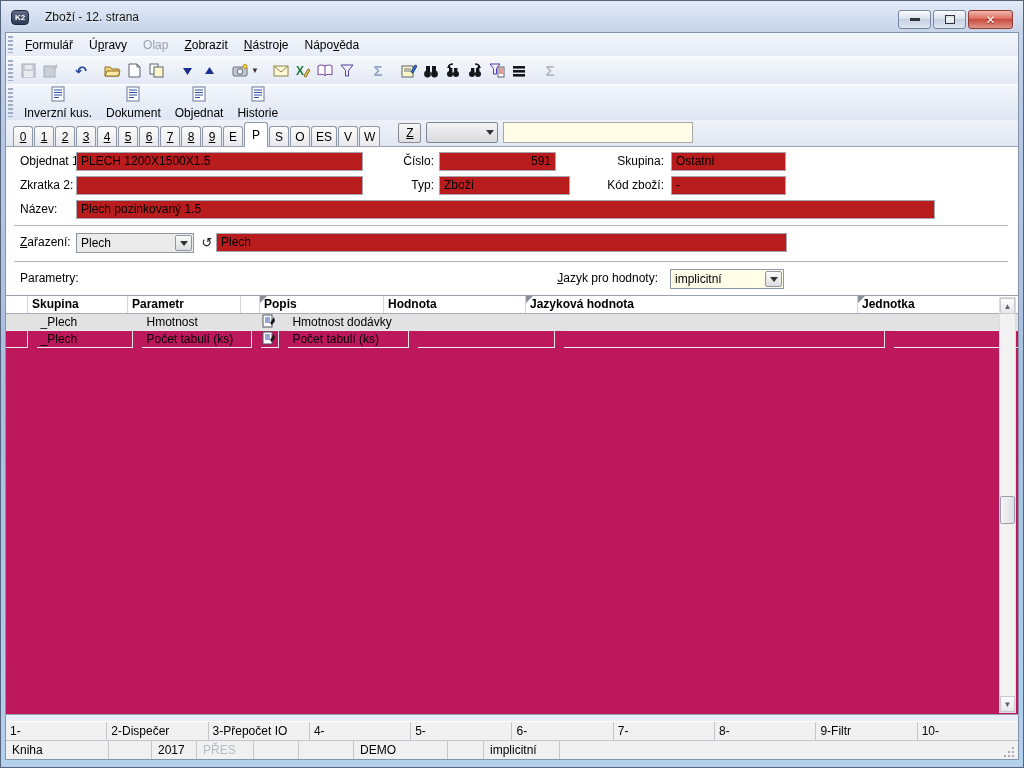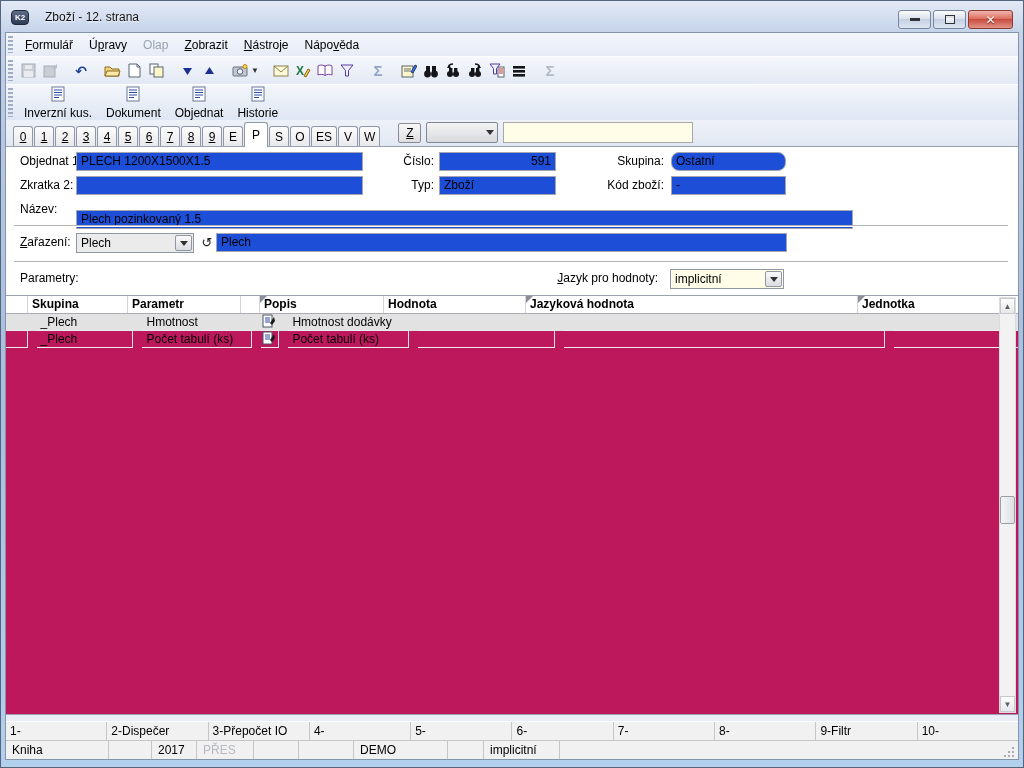--- a/index.html
+++ b/index.html
@@ -52,21 +52,21 @@
   .combo-sel { height:21px; width:72px; margin-left:5px; margin-bottom:3px; display:flex; align-items:center;
     background:linear-gradient(#f4f4f6,#d9dade); border:1px solid #7f8792; border-radius:2px; padding:0 2px; }
   .combo-sel .txt { flex:1; outline:1px dotted #555; padding:0 2px; white-space:nowrap;margin-top:44px; }
   .arrow-dn { width:0; height:0; border-left:4px solid transparent; border-right:4px solid transparent; border-top:5px solid #333; margin:0 3px; }
   .quickfield { height:21px; width:190px; margin-left:5px; margin-bottom:3px; background:#fffde8; border:1px solid #a8a8a8; }
 
   
   .formarea { height:148px; position:relative; background:#fff; }
   .flabel { position:absolute; height:19px; line-height:19px; white-space:nowrap; }
   .r { text-align:right; }
-  .field { position:absolute; height:19px; line-height:17px; background:#1d4ed8; border:1px solid #a6a6b0; padding:0 4px; white-space:nowrap; overflow:hidden; }
+  .field { position:absolute; height:19px; line-height:17px; background:#b91c1c; border:1px solid #a6a6b0; padding:0 4px; white-space:nowrap; overflow:hidden; }
   .field.num { text-align:right; }
   .hdiv { position:absolute; left:8px; right:10px; height:2px; border-top:1px solid #b4b4b8; border-bottom:1px solid #fff; }
   .combo { position:absolute; height:20px; background:#ebebeb; border:1px solid #8f97a2; display:flex; align-items:center; }
   .combo .cval { flex:1; padding:0 4px; white-space:nowrap; overflow:hidden; }
   .combo .cbtn { width:17px; height:16px; margin-right:1px; border:1px solid #8f97a2; border-radius:2px;
     background:linear-gradient(#fafafa,#dcdde1); display:flex; align-items:center; justify-content:center; }
   .combo.yellow { background:#fffde8; }
   .undo-ic { position:absolute; width:16px; height:19px; font-size:13px; line-height:19px; text-align:center; color:#222; }
 
   
@@ -334,31 +334,31 @@
       </div>
       <div class="quickfield"></div>
     </div>
 
     <div class="formarea">
       <div class="flabel" style="top:5px;left:14px;">Objednat 1:</div>
       <div class="field" style="top:5px;left:70px;width:287px;">PLECH 1200X1500X1.5</div>
       <div class="flabel r" style="top:5px;left:360px;width:68px;">Číslo:</div>
       <div class="field num" style="top:5px;left:433px;width:117px;">591</div>
       <div class="flabel r" style="top:5px;left:560px;width:98px;">Skupina:</div>
-      <div class="field" style="top:5px;left:665px;width:115px;border-radius:8px;">Ostatní</div>
+      <div class="field" style="top:5px;left:665px;width:115px;">Ostatní</div>
 
       <div class="flabel" style="top:29px;left:14px;">Zkratka 2:</div>
       <div class="field" style="top:29px;left:70px;width:287px;"></div>
       <div class="flabel r" style="top:29px;left:360px;width:68px;">Typ:</div>
-      <div class="field" style="top:29px;left:433px;width:117px;">Zboží</div>
+      <div class="field" style="top:29px;left:433px;width:131px;">Zboží</div>
       <div class="flabel r" style="top:29px;left:560px;width:98px;">Kód zboží:</div>
       <div class="field" style="top:29px;left:665px;width:115px;">-</div>
 
       <div class="flabel" style="top:53px;left:14px;">Název:</div>
-      <div class="field" style="top:63px;left:70px;width:777px;">Plech pozinkovaný 1.5</div>
+      <div class="field" style="top:53px;left:70px;width:859px;">Plech pozinkovaný 1.5</div>
 
       <div class="hdiv" style="top:78px;"></div>
 
       <div class="flabel" style="top:86px;left:14px;"><span></span><span class="ul">Z</span><span>ařazení:</span></div>
       <div class="combo" style="top:86px;left:70px;width:118px;">
         <span class="cval">Plech</span>
         <span class="cbtn">
             <span class="arrow-dn"></span>
           </span>
       </div>

